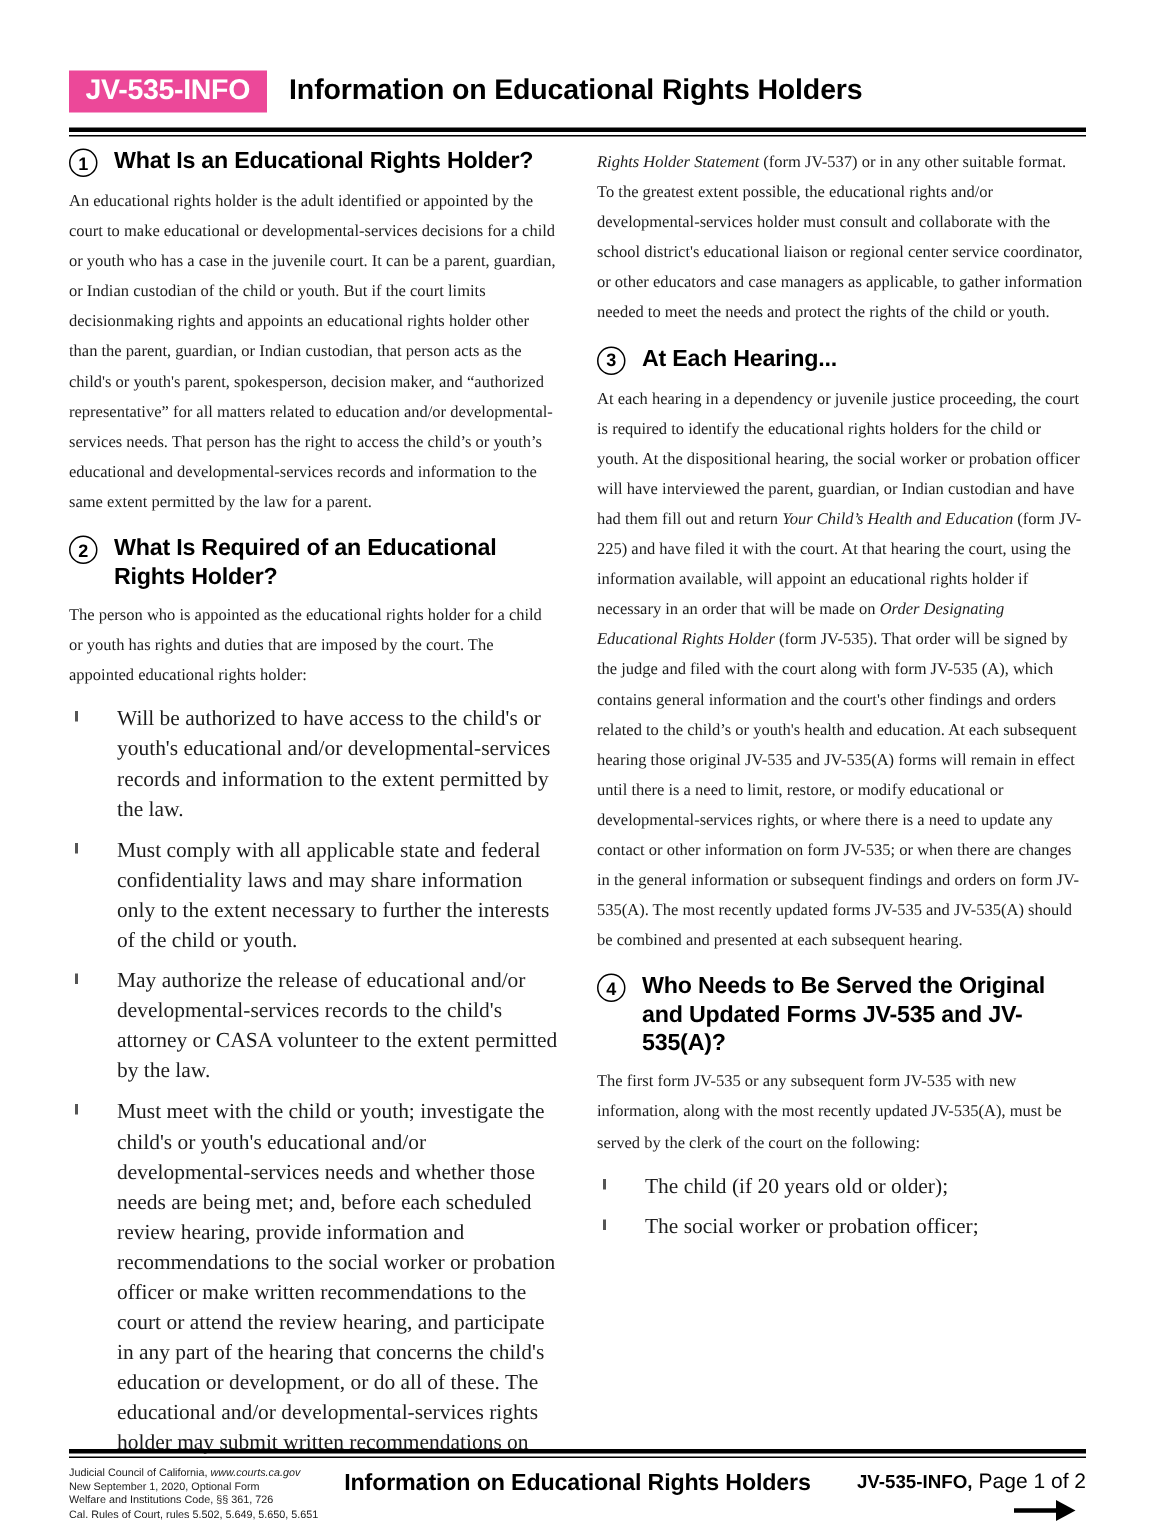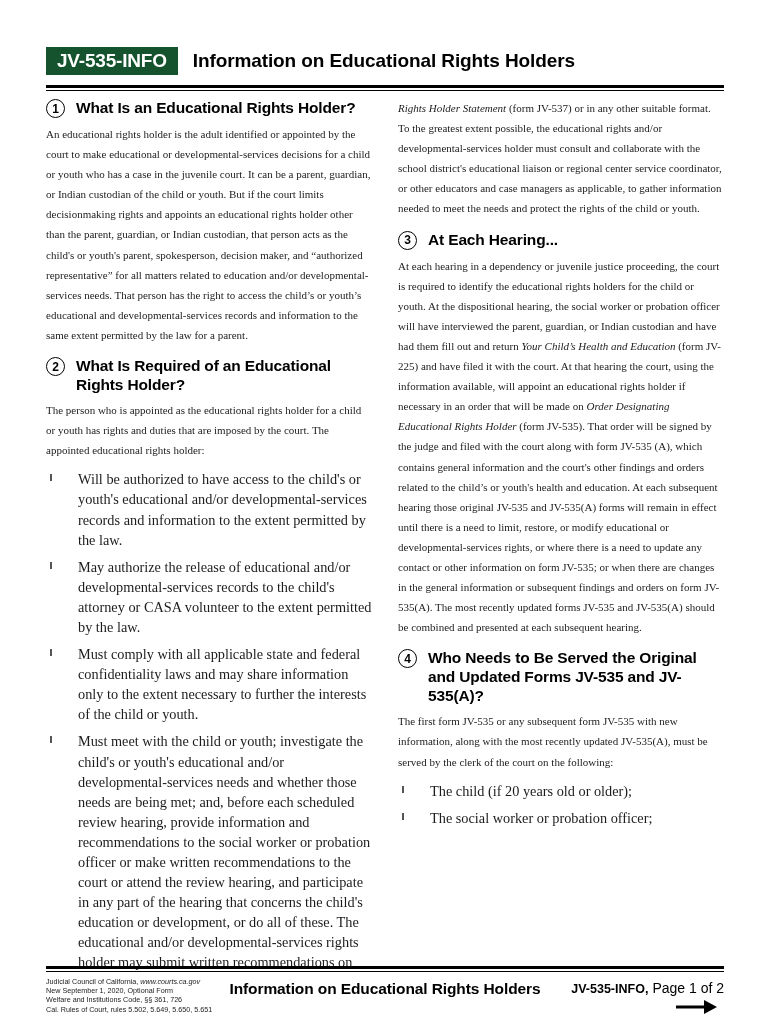--- a/index.html
+++ b/index.html
@@ -28,21 +28,21 @@
     left: 46px;
     top: 46px;
     width: 678px;
   }
   .header-row {
     display: flex;
     align-items: center;
     height: 30px;
   }
   .form-number-box {
-    background: #14532d;
+    background: #ec4899;
     color: #ffffff;
     font-family: "Liberation Sans", sans-serif;
     font-weight: bold;
     font-size: 19px;
     letter-spacing: -0.2px;
     padding: 4px 11px 5px 11px;
     line-height: 1;
     white-space: nowrap;
   }
   .header-title {
@@ -254,22 +254,22 @@
       </div>
 
       <div class="section">
         <div class="sec-head">
           <div class="sec-num">2</div>
           <div class="sec-title">What Is Required of an Educational Rights Holder?</div>
         </div>
         <p class="body tight">The person who is appointed as the educational rights holder for a child or youth has rights and duties that are imposed by the court. The appointed educational rights holder:</p>
         <ul class="bullets">
           <li>Will be authorized to have access to the child's or youth's educational and/or developmental-services records and information to the extent permitted by the law.</li>
+          <li>Must comply with all applicable state and federal confidentiality laws and may share information only to the extent necessary to further the interests of the child or youth.</li>
           <li>May authorize the release of educational and/or developmental-services records to the child's attorney or CASA volunteer to the extent permitted by the law.</li>
-          <li>Must comply with all applicable state and federal confidentiality laws and may share information only to the extent necessary to further the interests of the child or youth.</li>
           <li><span>Must meet with the child or youth; investigate the child's or youth's educational and/or developmental-services needs and whether those needs are being met; and, before each scheduled review hearing, provide information and recommendations to the social worker or probation officer or make written recommendations to the court or attend the review hearing, and participate in any part of the hearing that concerns the child's education or development, or do all of these. The educational and/or developmental-services rights holder may submit written recommendations on </span></li>
         </ul>
       </div>
 
     </div>
 
     <div class="col">
 
       <p class="body"><em>Rights Holder Statement</em><span> (form JV-537) or in any other suitable format. To the greatest extent possible, the educational rights and/or developmental-services holder must consult and collaborate with the school district's educational liaison or regional center service coordinator, or other educators and case managers as applicable, to gather information needed to meet the needs and protect the rights of the child or youth.</span></p>
 

